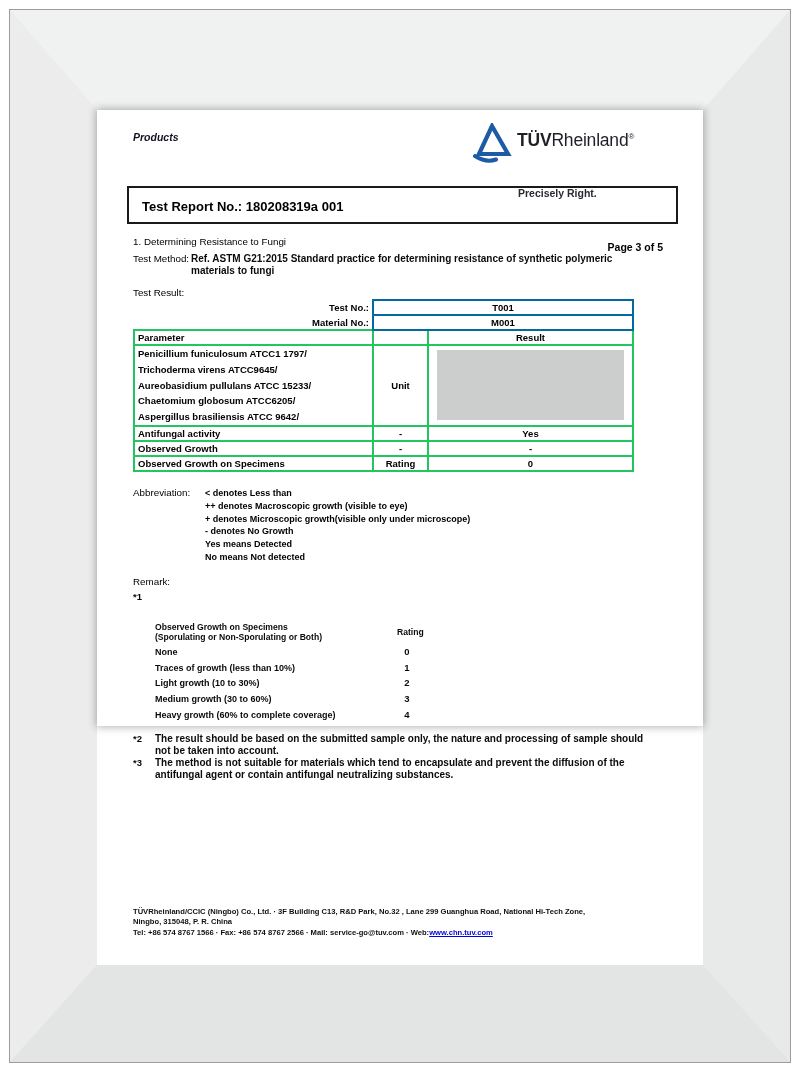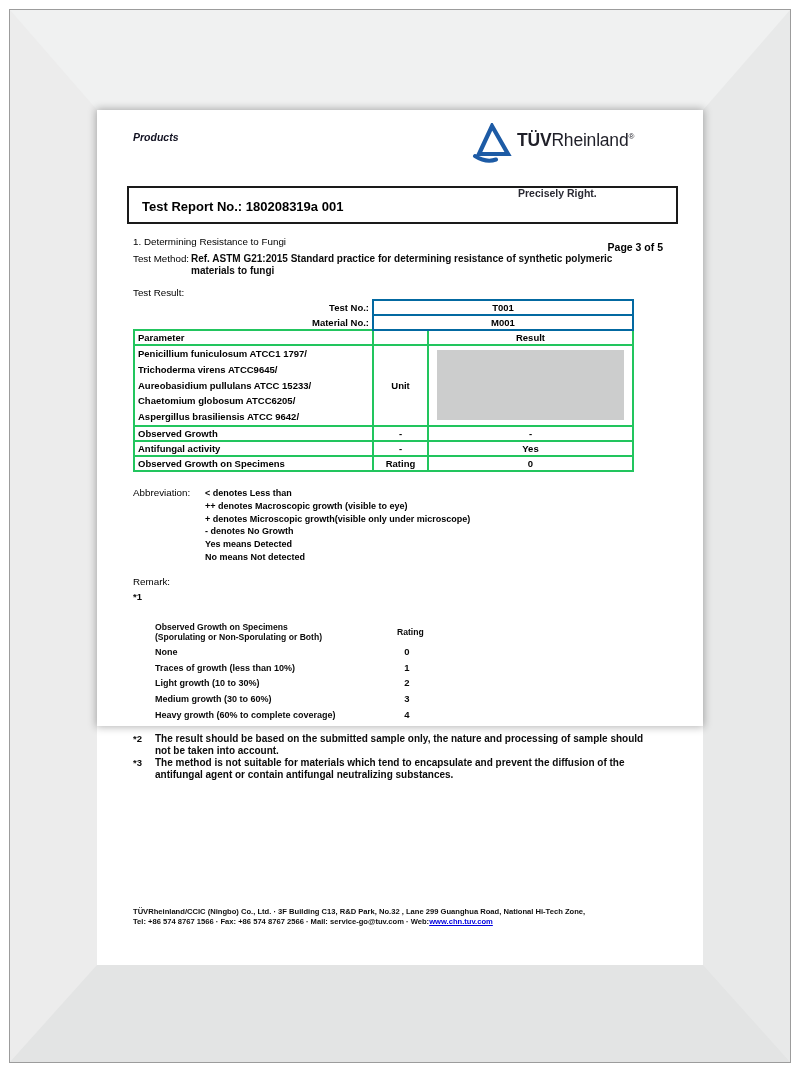--- a/index.html
+++ b/index.html
@@ -118,28 +118,28 @@
             <div class="org-line">Aureobasidium pullulans ATCC 15233/</div>
             <div class="org-line">Chaetomium globosum ATCC6205/</div>
             <div class="org-line">Aspergillus brasiliensis ATCC 9642/</div>
           </td>
           <td class="cell c">Unit</td>
           <td class="cell or">
               <div class="shade"></div>
             </td>
         </tr>
         <tr>
+          <td class="cell ol">Antifungal activity</td>
+          <td class="cell c">-</td>
+          <td class="cell or c">Yes</td>
+        </tr>
+        <tr>
           <td class="cell ol">Observed Growth</td>
           <td class="cell c">-</td>
           <td class="cell or c">-</td>
-        </tr>
-        <tr>
-          <td class="cell ol">Antifungal activity</td>
-          <td class="cell c">-</td>
-          <td class="cell or c">Yes</td>
         </tr>
         <tr>
           <td class="cell ol ob">Observed Growth on Specimens</td>
           <td class="cell c ob">Rating</td>
           <td class="cell or c ob">0</td>
         </tr>
       </tbody>
     </table>
 
     <div class="abs h-bold" style="left:36px; top:377px;">Abbreviation:</div>
@@ -187,17 +187,18 @@
     </div>
 
     <div class="abs marker" style="left:36px; top:623px;">*2</div>
     <div class="abs body-txt" style="left:58px; top:623px; width:495px;">The result should be based on the submitted sample only, the nature and processing of sample should not be taken into account.</div>
 
     <div class="abs marker" style="left:36px; top:647px;">*3</div>
     <div class="abs body-txt" style="left:58px; top:647px; width:490px;">The method is not suitable for materials which tend to encapsulate and prevent the diffusion of the antifungal agent or contain antifungal neutralizing substances.</div>
 
     <div class="abs footer" style="left:36px; top:797px; width:545px;">
       <div>TÜVRheinland/CCIC (Ningbo) Co., Ltd. · 3F Building C13, R&amp;D Park, No.32 , Lane 299 Guanghua Road, National Hi-Tech Zone,</div>
+      <div>Ningbo, 315048, P. R. China</div>
       <div><span>Tel: +86 574 8767 1566 · Fax: +86 574 8767 2566 · Mail: service-go@tuv.com · Web:</span><a href="#">www.chn.tuv.com</a></div>
     </div>
 
   </div>
 </div>
 
 </body></html>

